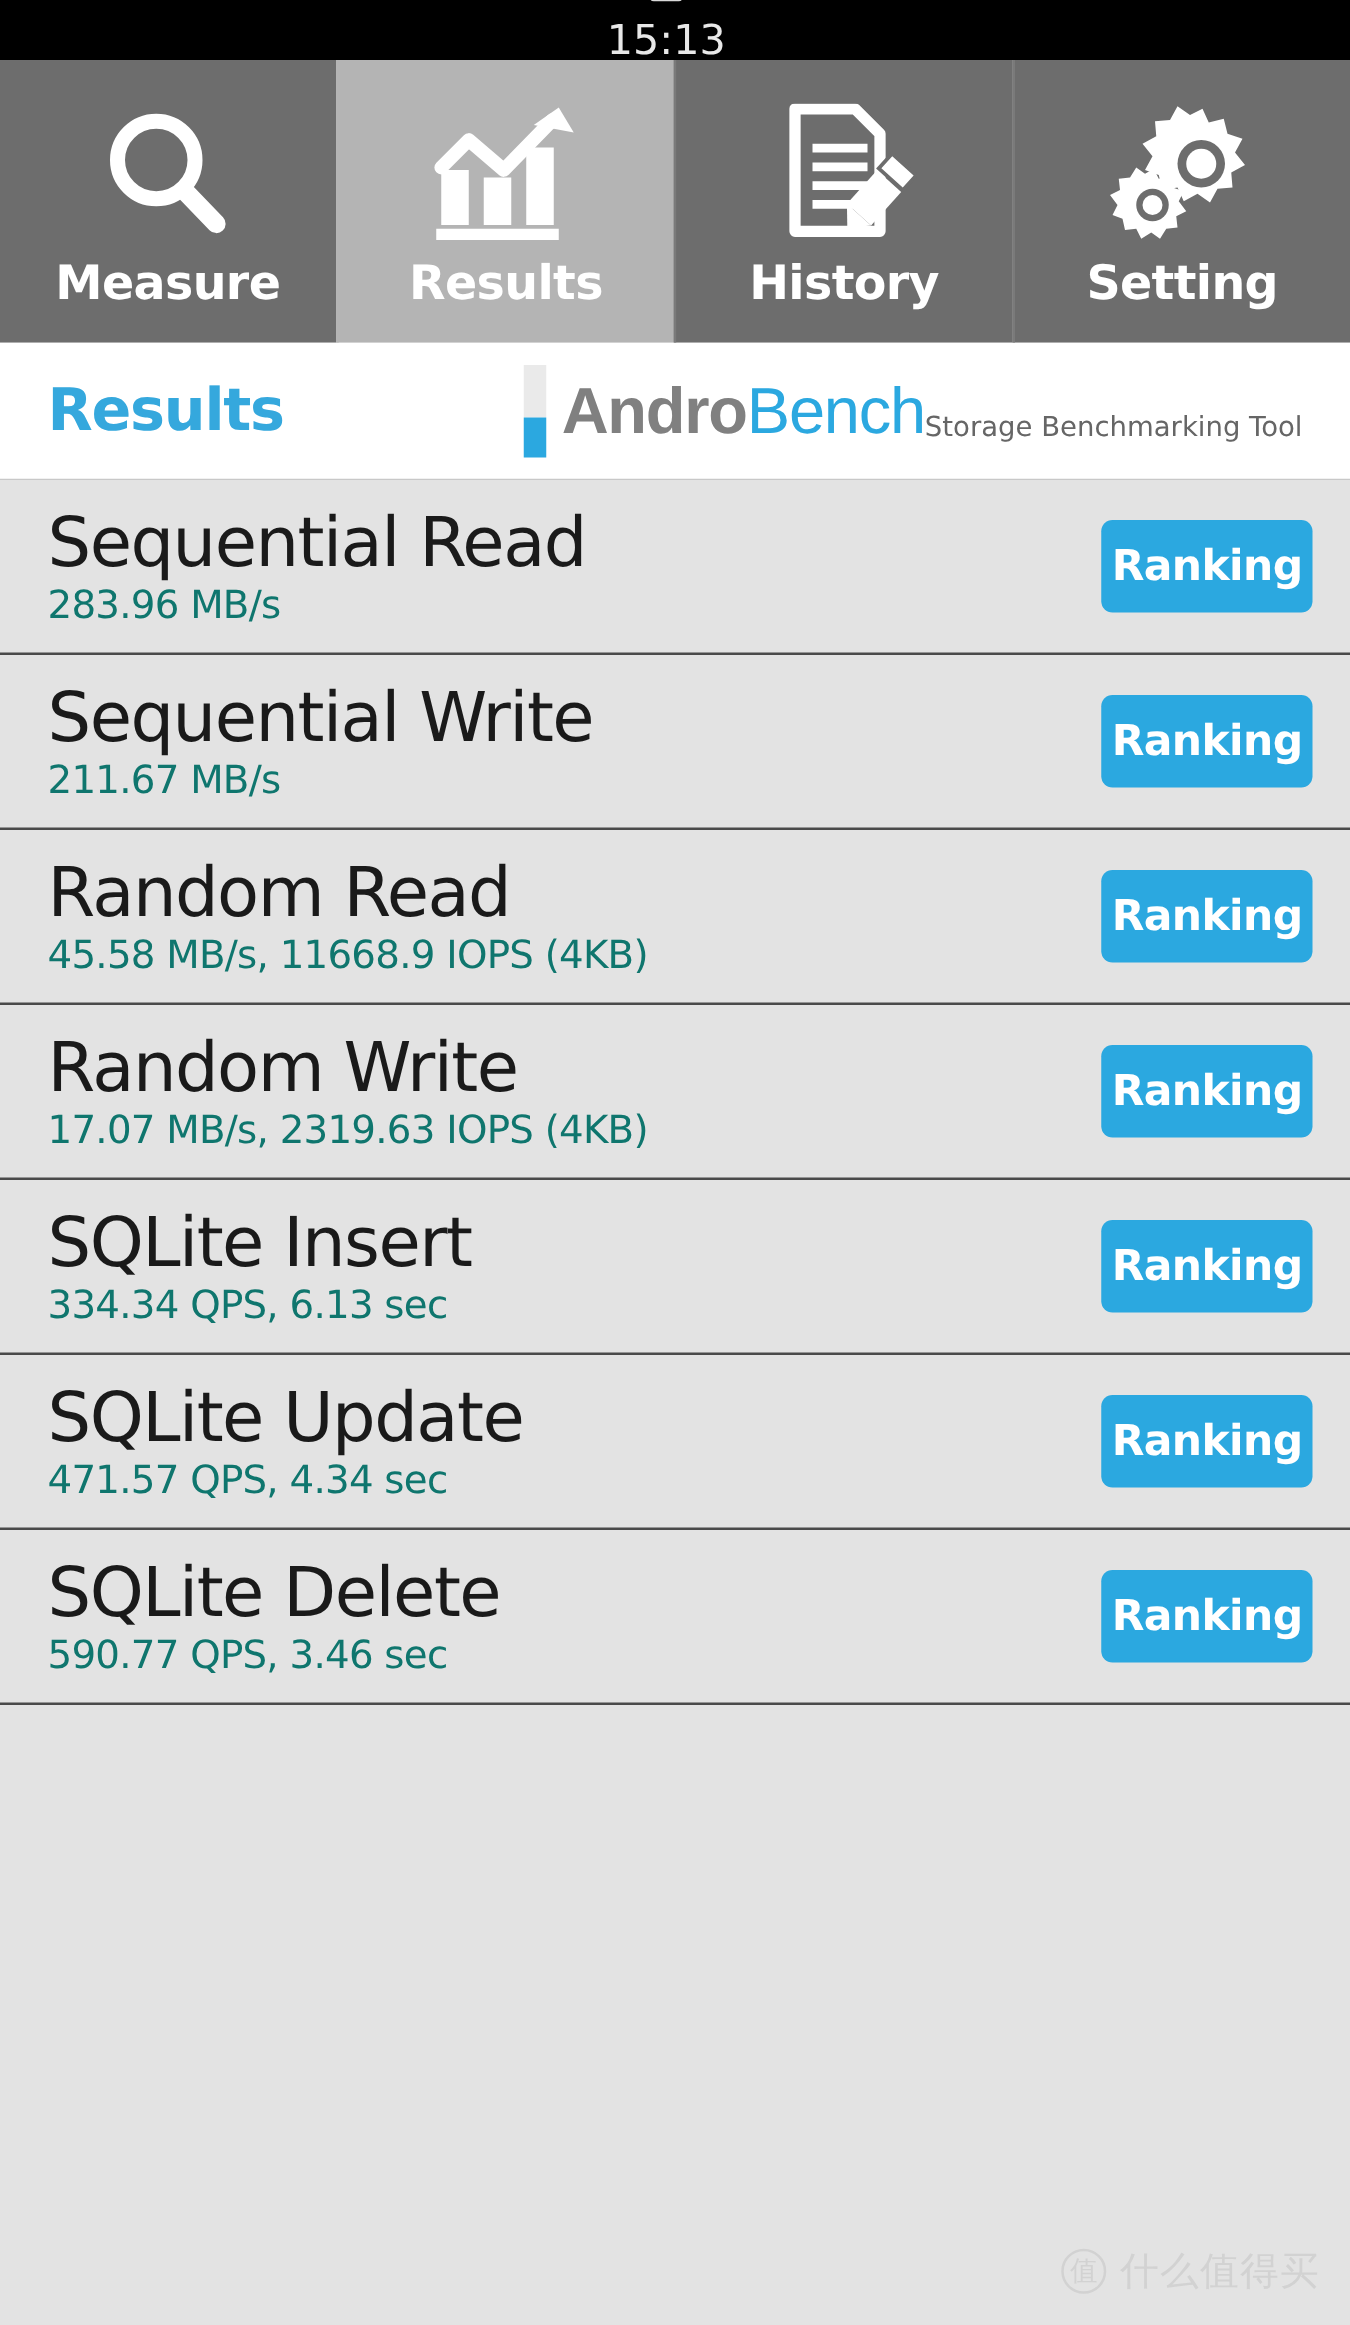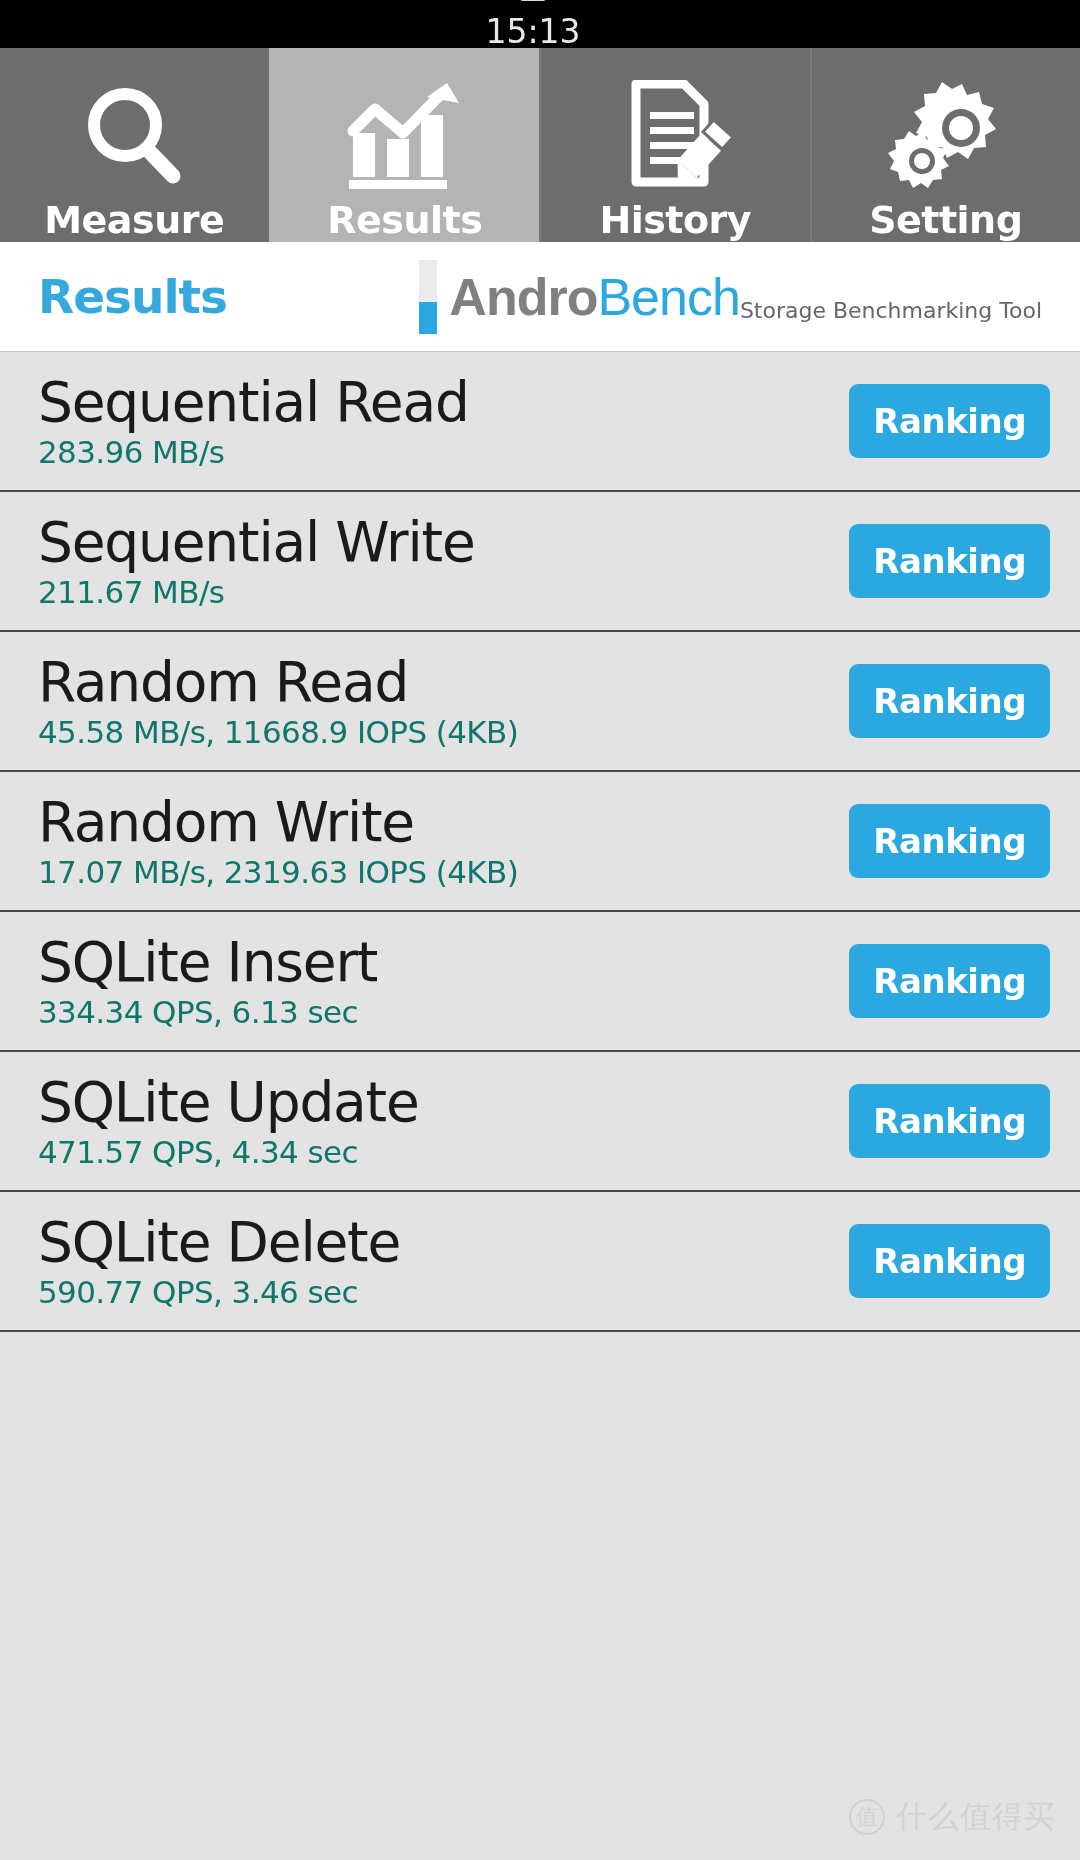--- a/index.html
+++ b/index.html
@@ -24,21 +24,21 @@
   .sb-battery{
     width:26px; height:38px; background:#d9d9d9; border-radius:3px;
     position:relative;
   }
   .sb-battery::before{
     content:""; position:absolute; top:-6px; left:7px;
     width:12px; height:6px; background:#d9d9d9; border-radius:2px 2px 0 0;
   }
 
   
-  .tabbar{ display:flex; height:194px;text-align:right; }
+  .tabbar{ display:flex; height:226px;text-align:right; }
   .tab{
     flex:1; background:#6d6d6d; display:flex; flex-direction:column;
     align-items:center; justify-content:flex-start; padding-top:30px;
     position:relative; cursor:pointer;
   }
   .tab + .tab{ border-left:2px solid #7a7a7a; }
   .tab.active{ background:#b4b4b4; border-left-color:#b4b4b4; }
   .tab.active + .tab{ border-left-color:#7a7a7a; }
   .tab-icon{ height:120px; display:flex; align-items:center; justify-content:center; }
   .tab-label{
@@ -85,21 +85,21 @@
   .row-title{
     font-size:55px; color:#1a1a1a; font-weight:normal; line-height:1.05;
     font-family:"DejaVu Sans", sans-serif; letter-spacing:-1.2px;
   }
   .row-value{
     font-size:31px; color:#0f766e; line-height:1.05;
     font-family:"DejaVu Sans", sans-serif; letter-spacing:-0.6px;
   }
   .ranking-btn{
     background:#2ba8e0; color:#fff; border:none; border-radius:9px;
-    font-size:34px; font-weight:bold; padding:17px 24px; cursor:pointer;
+    font-size:34px; font-weight:bold; padding:17px 8px; cursor:pointer;
     font-family:"DejaVu Sans", sans-serif; letter-spacing:-0.5px;
     min-width:152px; text-align:center;
   }
   .watermark{
     position:absolute; right:24px; bottom:22px;
     display:flex; align-items:center; gap:11px; opacity:1;
   }
   .wm-circle{
     width:36px; height:36px; border-radius:50%;
     border:2px solid #d2d2d2; color:#d2d2d2; font-size:22px;

